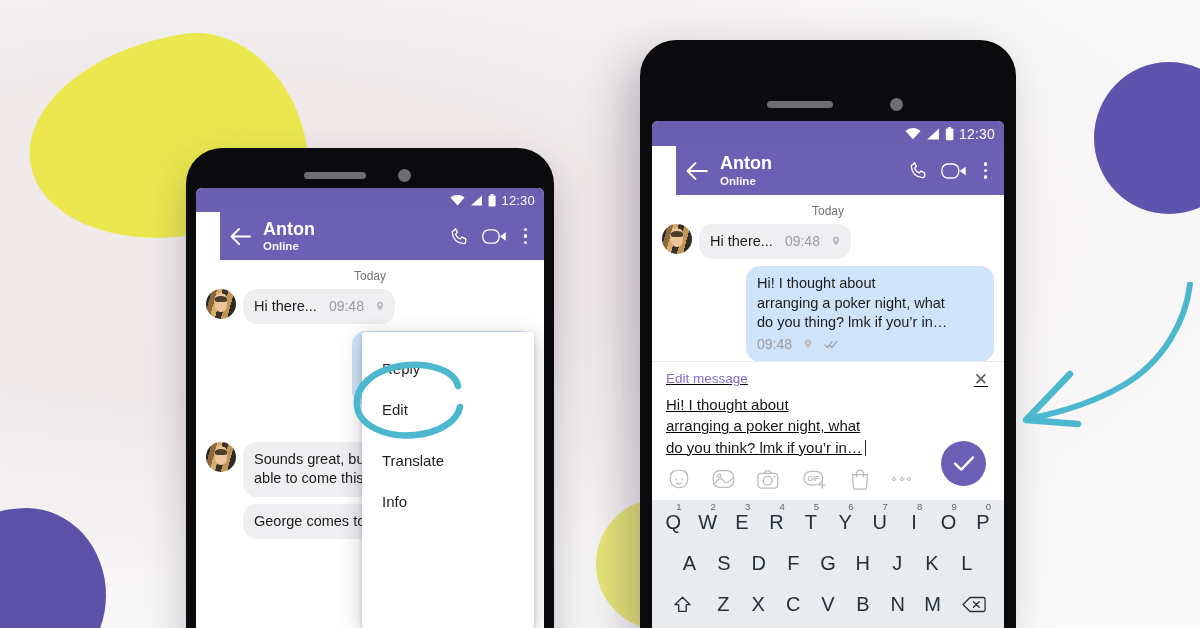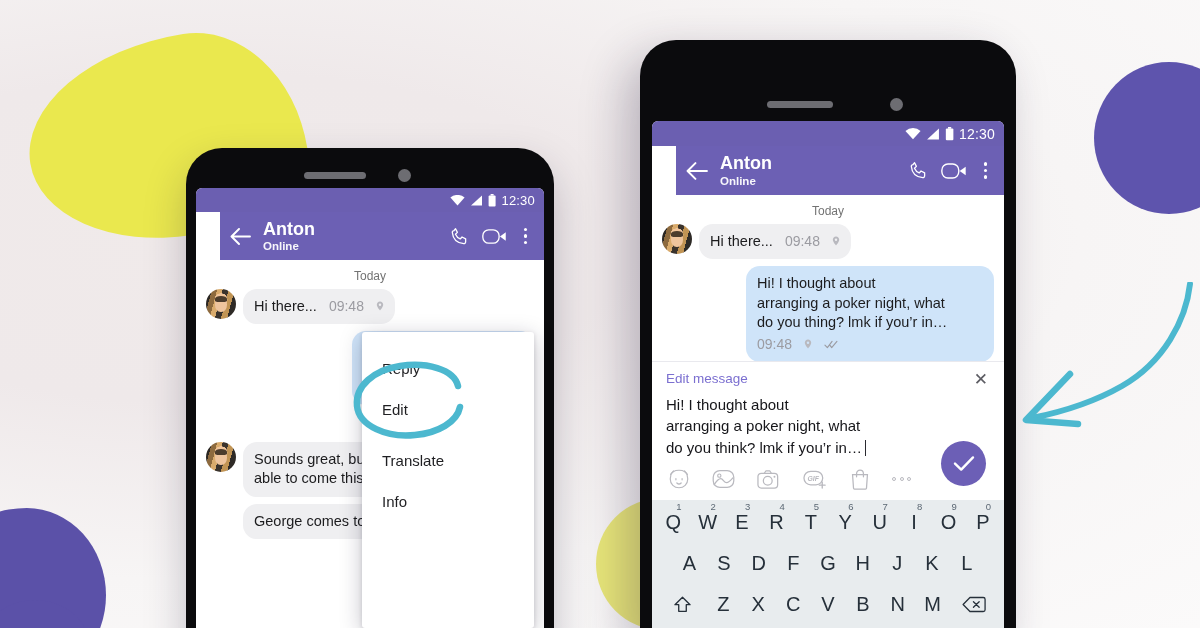--- a/index.html
+++ b/index.html
@@ -129,21 +129,21 @@
     position: absolute; left: 362px; top: 332px; width: 172px; height: 296px;
     background: #fff; border-radius: 3px; z-index: 20;
     box-shadow: 0 5px 22px rgba(25,20,45,.26), 0 1px 4px rgba(25,20,45,.14);
     padding: 16px 0 0 0;
   }
   .ctx-item { padding: 12px 20px; font-size: 15px; color: #1f1f22; }
   .ctx-gap { height: 10px; }
   .circle-anno { position: absolute; left: 350px; top: 358px; z-index: 22; pointer-events: none; }
 
   
-  .edit-panel { background: #fff; border-top: 1px solid #e9e9ee; padding: 9px 14px 0; position: relative; }
+  .edit-panel { background: #fff; border-top: 1px solid #e9e9ee; padding: 9px 14px 0; position: relative; text-decoration: underline; }
   .edit-head { display: flex; align-items: flex-start; justify-content: space-between; }
   .edit-label { color: #7b6fd0; font-size: 13.5px; }
   .edit-close { color: #5c5c63; font-size: 17px; line-height: 1; padding: 0 2px; }
   .edit-text { font-size: 15px; line-height: 1.42; color: #16161a; margin-top: 6px; white-space: pre-line; }
   .caret { display: inline-block; width: 1.5px; height: 16px; background: #2a2a30; vertical-align: -3px; margin-left: 3px; }
 
   .tools { display: flex; align-items: center; gap: 22px; padding: 11px 2px 10px; color: #b9b9bf; }
   .dots3 { display: flex; gap: 3.5px; align-items: center; }
   .dots3 i { width: 4px; height: 4px; border-radius: 50%; border: 1px solid #b9b9bf; display: block; }
 

